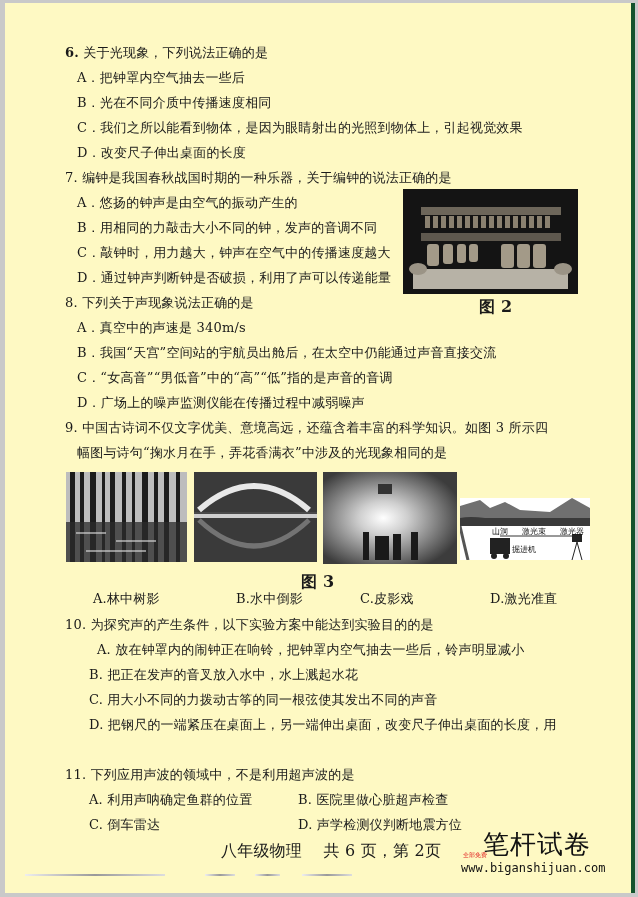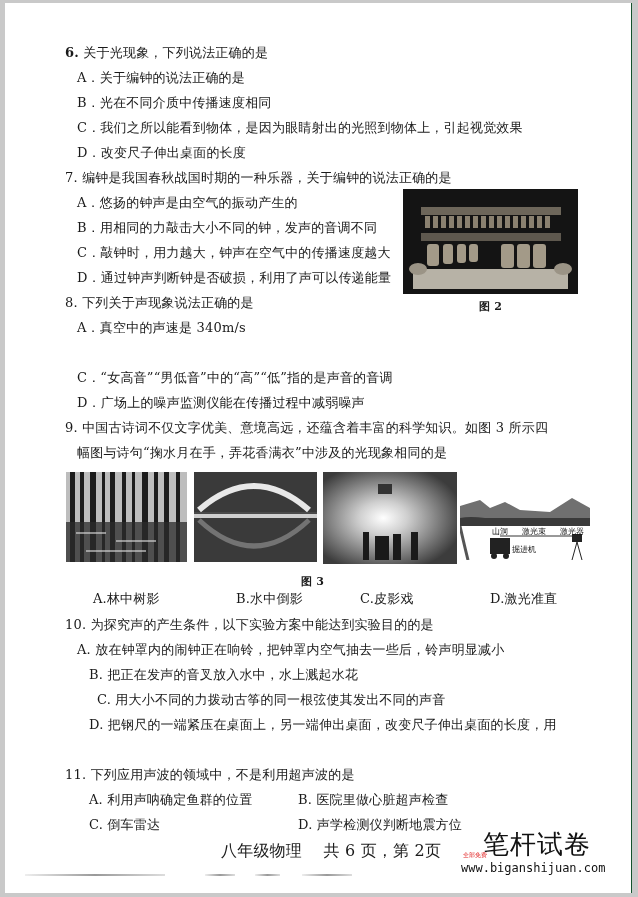--- a/index.html
+++ b/index.html
@@ -4,38 +4,38 @@
 <style>
   html, body { margin: 0; padding: 0; }
   body {
     width: 638px; height: 897px; background: #c9c9c9;
     position: relative; overflow: hidden;
     font-family: "DejaVu Serif", "Liberation Serif", serif;
     color: #1a1a1a;
   }
   .page {
     position: absolute; left: 5px; top: 3px; width: 626px; height: 890px;
-    background: #ffffff; border-right: 1px solid #14532d;
+    background: #fef9c3; border-right: 4px solid #14532d;
   }
   .t { position: absolute; font-size: 13px; line-height: 16px; white-space: nowrap; letter-spacing: 0.2px; }
   .q { left: 60px; }
   .o { left: 72px; }
-  .cap { font-size: 11px; font-weight: bold; }
+  .cap { font-size: 16px; font-weight: bold; }
   .fig {
     position: absolute; overflow: hidden; background: #222;
   }
   .scan { position:absolute; height:2px; background:linear-gradient(90deg,#eee,#999,#ddd); }
 </style>
 </head>
 <body>
 
 <div class="page">
 
   <div class="t q" style="top:42px"><span style="font-weight:bold">6.</span> <span>关于光现象，下列说法正确的是</span></div>
-  <div class="t o" style="top:67px">A．关于编钟的说法正确的是</div>
+  <div class="t o" style="top:67px">A．把钟罩内空气抽去一些后</div>
   <div class="t o" style="top:92px">B．光在不同介质中传播速度相同</div>
   <div class="t o" style="top:117px">C．我们之所以能看到物体，是因为眼睛射出的光照到物体上，引起视觉效果</div>
   <div class="t o" style="top:142px">D．改变尺子伸出桌面的长度</div>
 
   <div class="t q" style="top:167px"><span>7.</span> <span>编钟是我国春秋战国时期的一种乐器，关于编钟的说法正确的是</span></div>
   <div class="t o" style="top:192px">A．悠扬的钟声是由空气的振动产生的</div>
   <div class="t o" style="top:217px">B．用相同的力敲击大小不同的钟，发声的音调不同</div>
   <div class="t o" style="top:242px">C．敲钟时，用力越大，钟声在空气中的传播速度越大</div>
   <div class="t o" style="top:267px">D．通过钟声判断钟是否破损，利用了声可以传递能量</div>
 
@@ -73,20 +73,21 @@
       </g>
       <rect x="10" y="80" width="155" height="20" fill="#b7b2a6"></rect>
       <ellipse cx="15" cy="80" rx="9" ry="6" fill="#9b9486"></ellipse>
       <ellipse cx="160" cy="80" rx="9" ry="6" fill="#9b9486"></ellipse>
     </svg>
   </div>
   <div class="t cap" style="left:474px; top:296px">图 2</div>
 
   <div class="t q" style="top:292px"><span>8.</span> <span>下列关于声现象说法正确的是</span></div>
   <div class="t o" style="top:317px">A．真空中的声速是 340m/s</div>
+  <div class="t o" style="top:342px">B．我国“天宫”空间站的宇航员出舱后，在太空中仍能通过声音直接交流</div>
   <div class="t o" style="top:367px">C．“女高音”“男低音”中的“高”“低”指的是声音的音调</div>
   <div class="t o" style="top:392px">D．广场上的噪声监测仪能在传播过程中减弱噪声</div>
 
   <div class="t q" style="top:417px"><span>9.</span> <span>中国古诗词不仅文字优美、意境高远，还蕴含着丰富的科学知识。如图 3 所示四</span></div>
   <div class="t" style="left:72px; top:442px">幅图与诗句“掬水月在手，弄花香满衣”中涉及的光现象相同的是</div>
 
   <div class="fig" style="left:61px; top:469px; width:121px; height:90px; background:#2a2a2a;">
     <svg width="121" height="90">
       <rect width="121" height="90" fill="#bdbdbd"></rect>
       <g fill="#1c1c1c">
@@ -158,23 +159,23 @@
     </svg>
   </div>
 
   <div class="t cap" style="left:296px; top:571px">图 3</div>
   <div class="t" style="left:88px; top:588px">A.林中树影</div>
   <div class="t" style="left:231px; top:588px">B.水中倒影</div>
   <div class="t" style="left:355px; top:588px">C.皮影戏</div>
   <div class="t" style="left:485px; top:588px">D.激光准直</div>
 
   <div class="t q" style="top:614px"><span>10.</span> <span>为探究声的产生条件，以下实验方案中能达到实验目的的是</span></div>
-  <div class="t o" style="top:639px; left:72px">A. 放在钟罩内的闹钟正在响铃，把钟罩内空气抽去一些后，铃声明显减小</div>
+  <div class="t o" style="top:639px; left:92px">A. 放在钟罩内的闹钟正在响铃，把钟罩内空气抽去一些后，铃声明显减小</div>
   <div class="t o" style="top:664px; left:84px">B. 把正在发声的音叉放入水中，水上溅起水花</div>
-  <div class="t o" style="top:689px; left:92px">C. 用大小不同的力拨动古筝的同一根弦使其发出不同的声音</div>
+  <div class="t o" style="top:689px; left:84px">C. 用大小不同的力拨动古筝的同一根弦使其发出不同的声音</div>
   <div class="t o" style="top:714px; left:84px">D. 把钢尺的一端紧压在桌面上，另一端伸出桌面，改变尺子伸出桌面的长度，用</div>
 
   <div class="t q" style="top:764px"><span>11.</span> <span>下列应用声波的领域中，不是利用超声波的是</span></div>
   <div class="t" style="left:84px; top:789px">A. 利用声呐确定鱼群的位置</div>
   <div class="t" style="left:293px; top:789px">B. 医院里做心脏超声检查</div>
   <div class="t" style="left:84px; top:814px">C. 倒车雷达</div>
   <div class="t" style="left:293px; top:814px">D. 声学检测仪判断地震方位</div>
 
   <div class="t" style="left:216px; top:840px; font-size:16px">八年级物理　 共 6 页，第 2页</div>
 

